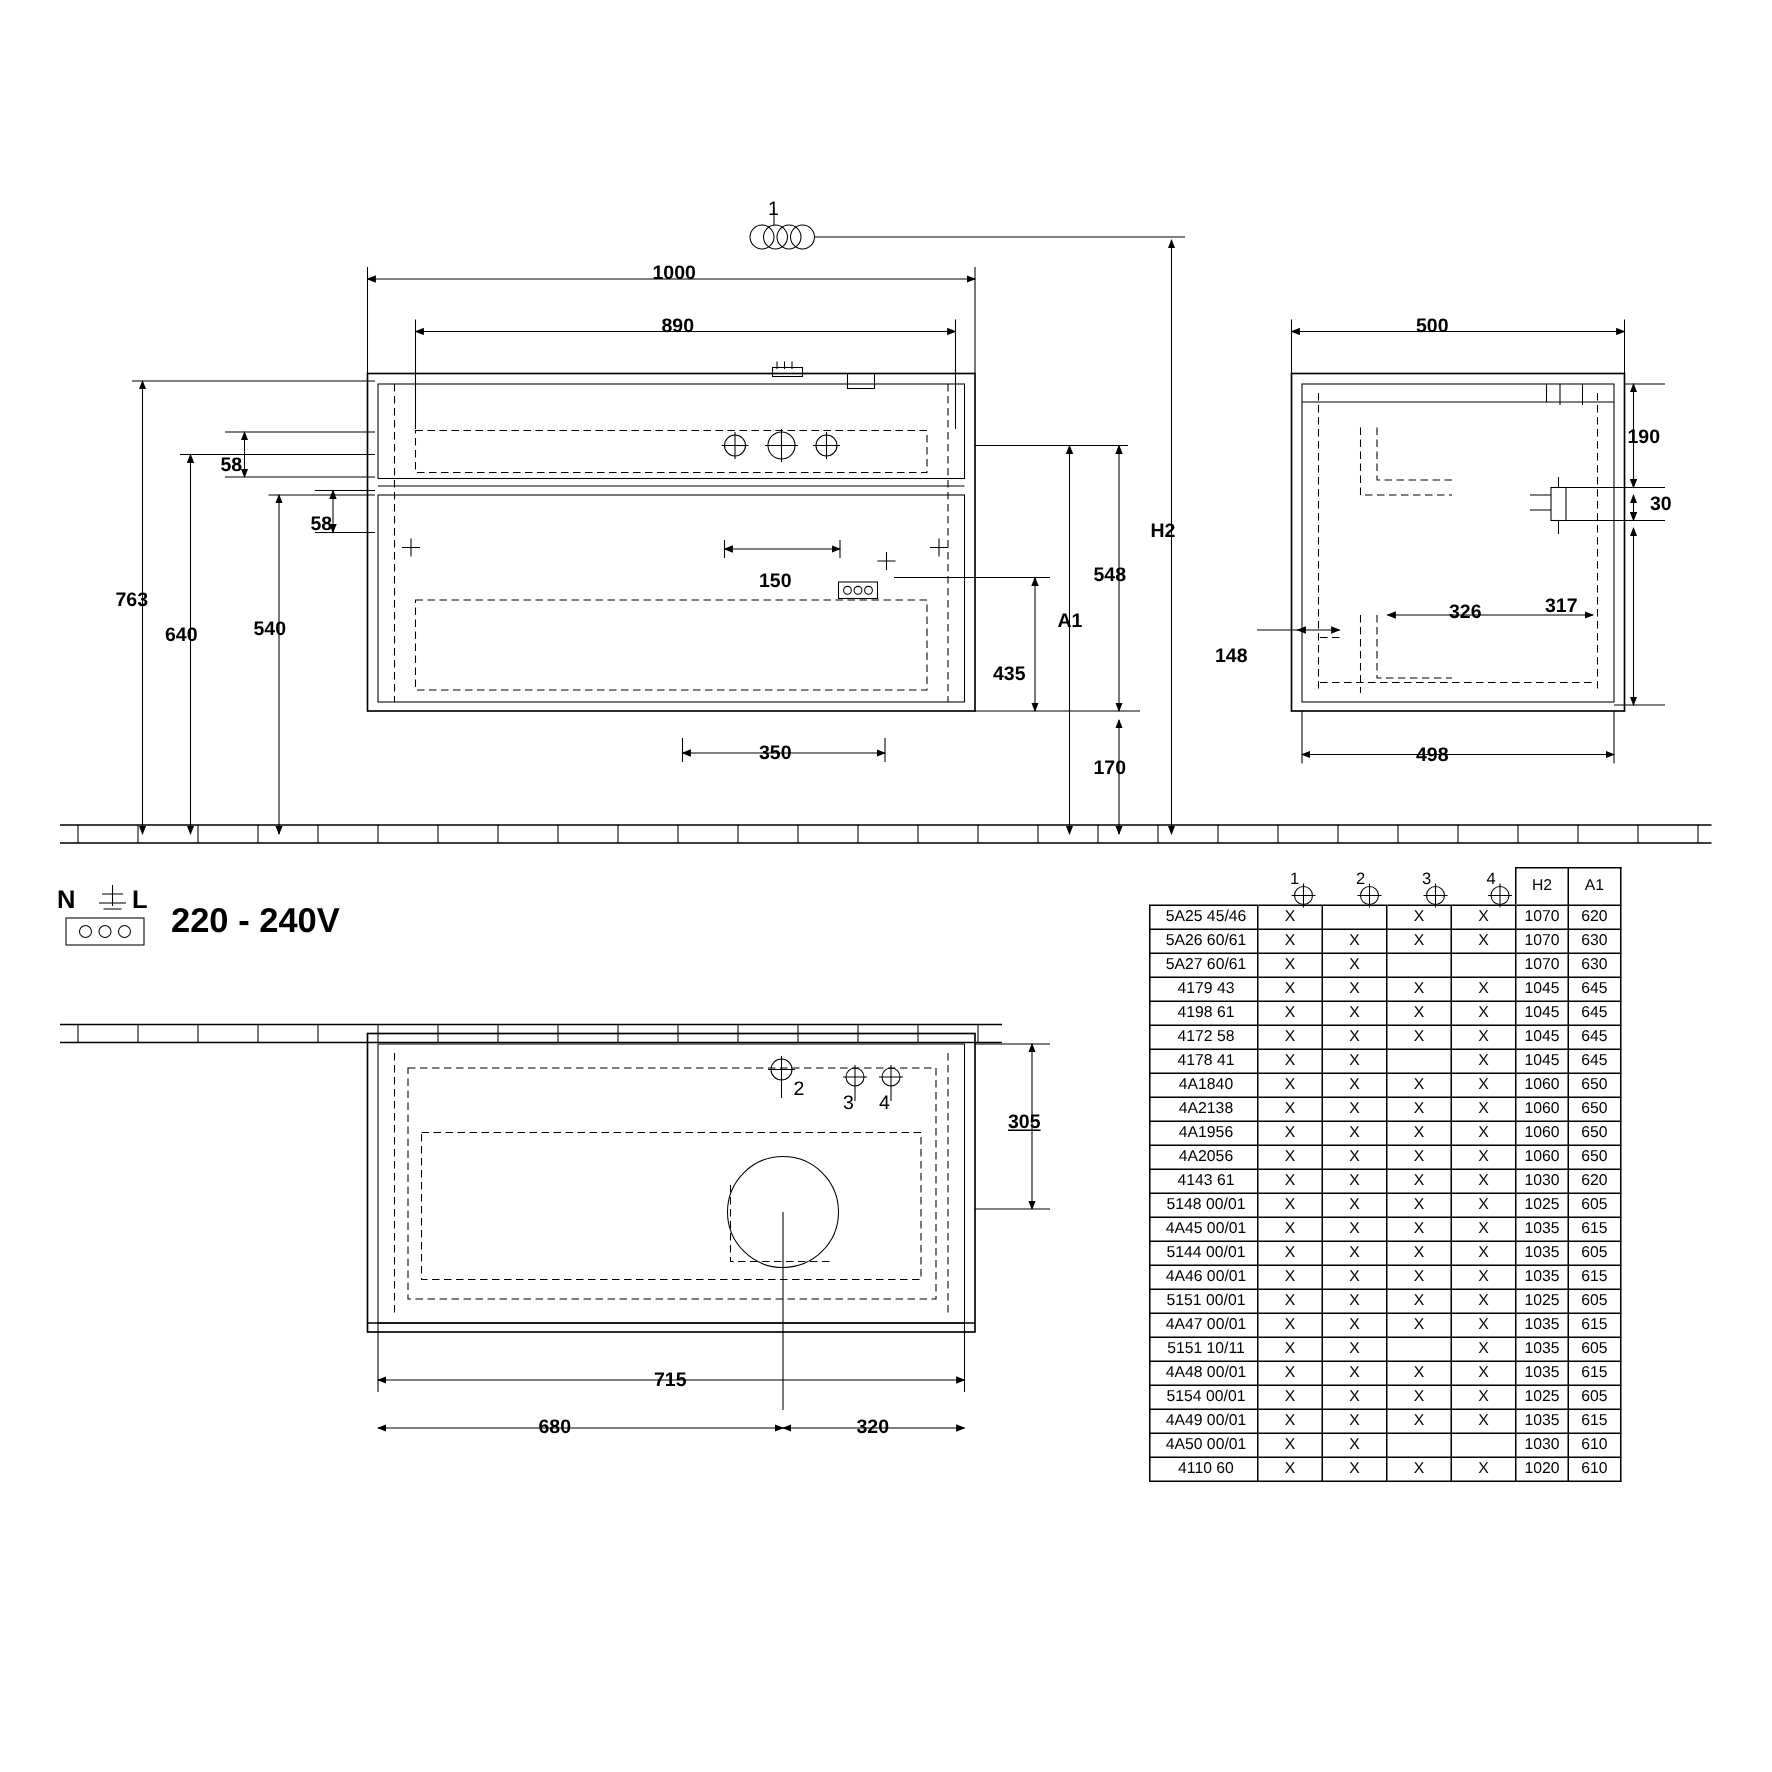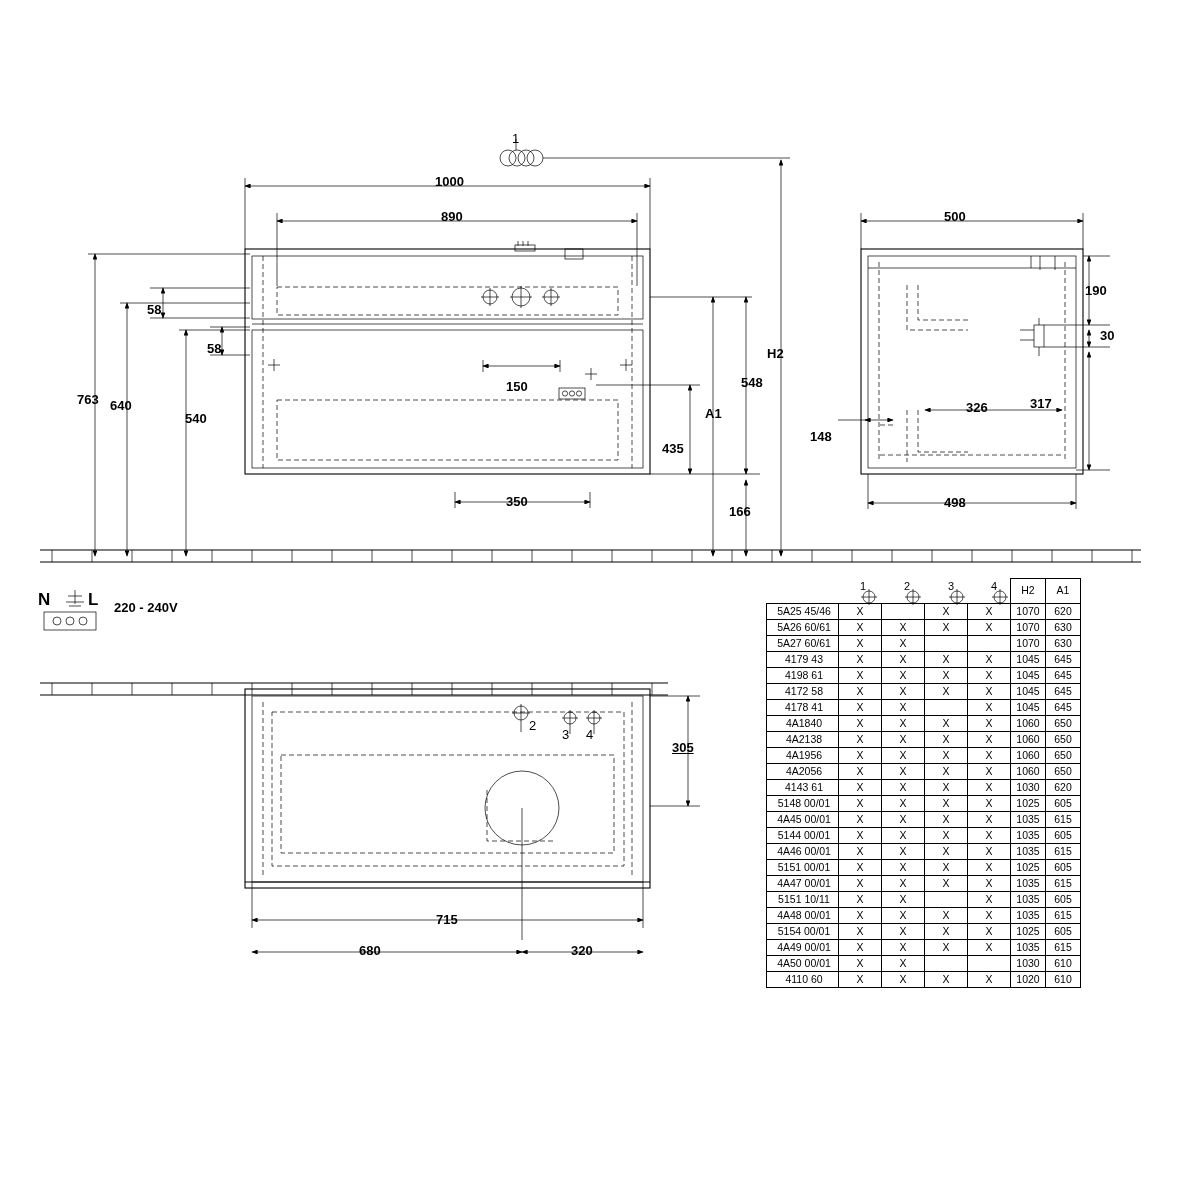--- a/index.html
+++ b/index.html
@@ -343,52 +343,52 @@
     <circle class="t" cx="1000" cy="597" r="6"></circle>
     <path class="t" d="M1000,589 L1000,605 M992,597 L1008,597"></path>
   </g>
 </svg>
 
 <div class="lbl b" style="left:435px;top:174px;">1000</div>
 <div class="lbl b" style="left:441px;top:209px;">890</div>
 <div class="lbl" style="left:512px;top:131px;">1</div>
 
 <div class="lbl b" style="left:77px;top:392px;">763</div>
-<div class="lbl b" style="left:110px;top:398px;">640</div>
-<div class="lbl b" style="left:169px;top:411px;margin-left:16px;">540</div>
+<div class="lbl b" style="left:110px;top:415px;">640</div>
+<div class="lbl b" style="left:169px;top:411px;">540</div>
 <div class="lbl b" style="left:147px;top:302px;">58</div>
 <div class="lbl b" style="left:207px;top:341px;">58</div>
 <div class="lbl b" style="left:506px;top:358px;margin-top:21px;">150</div>
 <div class="lbl b" style="left:506px;top:494px;">350</div>
 
 <div class="lbl b" style="left:767px;top:346px;">H2</div>
-<div class="lbl b" style="left:729px;top:375px;margin-left:12px;">548</div>
+<div class="lbl b" style="left:729px;top:375px;">548</div>
 <div class="lbl b" style="left:705px;top:406px;">A1</div>
 <div class="lbl b" style="left:662px;top:441px;">435</div>
-<div class="lbl b" style="left:729px;top:504px;">166</div>
+<div class="lbl b" style="left:729px;top:504px;">170</div>
 
 <div class="lbl b" style="left:944px;top:209px;">500</div>
 <div class="lbl b" style="left:944px;top:495px;">498</div>
 <div class="lbl b" style="left:1085px;top:283px;">190</div>
 <div class="lbl b" style="left:1100px;top:328px;">30</div>
 <div class="lbl b" style="left:1030px;top:396px;">317</div>
 <div class="lbl b" style="left:810px;top:429px;">148</div>
 <div class="lbl b" style="left:966px;top:400px;">326</div>
 
 <div class="lbl b" style="left:672px;top:740px;text-decoration:underline;">305</div>
 <div class="lbl b" style="left:436px;top:912px;">715</div>
 <div class="lbl b" style="left:359px;top:943px;">680</div>
 <div class="lbl b" style="left:571px;top:943px;">320</div>
 <div class="lbl" style="left:529px;top:718px;">2</div>
 <div class="lbl" style="left:562px;top:727px;">3</div>
 <div class="lbl" style="left:586px;top:727px;">4</div>
 
 <div class="lbl b" style="left:38px;top:590px;font-size:17px;">N</div>
 <div class="lbl b" style="left:88px;top:590px;font-size:17px;">L</div>
-<div class="lbl b" style="left:114px;top:600px;font-size:13px;">220 - 240V</div>
+<div class="lbl b" style="left:114px;top:600px;font-size:23px;">220 - 240V</div>
 
 <div class="lbl sm" style="left:860px;top:580px;">1</div>
 <div class="lbl sm" style="left:904px;top:580px;">2</div>
 <div class="lbl sm" style="left:948px;top:580px;">3</div>
 <div class="lbl sm" style="left:991px;top:580px;">4</div>
 
 <table id="spec-table">
   <thead>
     <tr>
       <td class="blank" style="width:68px;"></td>

